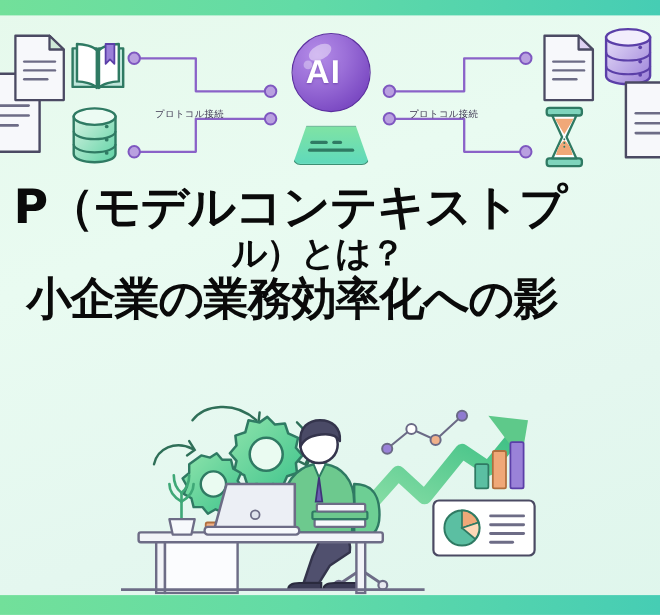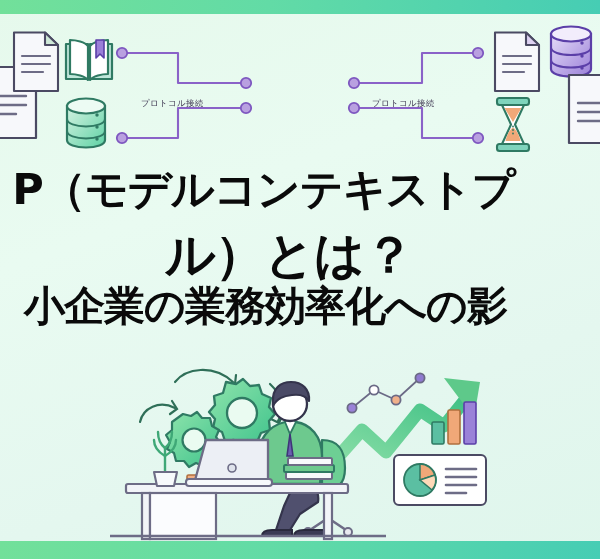--- a/index.html
+++ b/index.html
@@ -85,21 +85,21 @@
     text-align: center;
   }
   .title-line {
     font-family: "DejaVu Sans", "Liberation Sans", sans-serif;
     font-weight: bold;
     color: #0a0a0a;
     white-space: nowrap;
     line-height: 1.02;
   }
   .title-line-1 { font-size: 43px; letter-spacing: -1px; margin-left: -18px; }
-  .title-line-2 { font-size: 50px; letter-spacing: -1px; margin-top: 18px; padding-left: 33px; }
+  .title-line-2 { font-size: 32px; letter-spacing: -1px; margin-top: 2px; padding-left: 33px; }
   .title-line-3 { font-size: 41px; letter-spacing: -1px; margin-top: 5px; margin-left: -14px; }
 
   
   .illo { position: absolute; left: 0; top: 360px; width: 600px; height: 181px; }
 </style>
 </head>
 <body>
 
 <div id="stage">
 
@@ -170,20 +170,31 @@
         </linearGradient>
       </defs>
       <ellipse cx="22" cy="10" rx="19" ry="7.5" fill="#ecfbf3" stroke="#2f7a63" stroke-width="2.2"></ellipse>
       <path d="M3 23 C3 27.5 11.5 30.5 22 30.5 C32.5 30.5 41 27.5 41 23" fill="none" stroke="#2f7a63" stroke-width="2"></path>
       <path d="M3 35 C3 39.5 11.5 42.5 22 42.5 C32.5 42.5 41 39.5 41 35" fill="none" stroke="#2f7a63" stroke-width="2"></path>
       <circle cx="33" cy="19" r="1.7" fill="#2f7a63"></circle>
       <circle cx="33" cy="31" r="1.7" fill="#2f7a63"></circle>
       <circle cx="33" cy="43" r="1.7" fill="#2f7a63"></circle>
     </svg>
 
+    <div class="ai-orb-wrap">
+      <div class="orb-base"></div>
+      <div class="orb-base-line bl1"></div>
+      <div class="orb-base-line bl2"></div>
+      <div class="orb-base-line bl3"></div>
+      <div class="orb-sphere">
+        <div class="orb-gloss-a"></div>
+        <div class="orb-gloss-b"></div>
+      </div>
+      <div class="orb-label">AI</div>
+    </div>
 
     <svg class="icon-abs" style="left:492px; top:16px;" width="50" height="64" viewBox="0 0 50 64">
       <path d="M3 2.5 H34 L47 15 V61 H3 Z" fill="#f7f8fb" stroke="#4b4a63" stroke-width="2.1" stroke-linejoin="round"></path>
       <path d="M34 2.5 V15 H47 Z" fill="#ded2f2" stroke="#4b4a63" stroke-width="2.1" stroke-linejoin="round"></path>
       <g stroke="#6d6c86" stroke-width="2.2" stroke-linecap="round">
         <line x1="11" y1="26" x2="39" y2="26"></line>
         <line x1="11" y1="34" x2="39" y2="34"></line>
         <line x1="11" y1="42" x2="32" y2="42"></line>
       </g>
     </svg>

